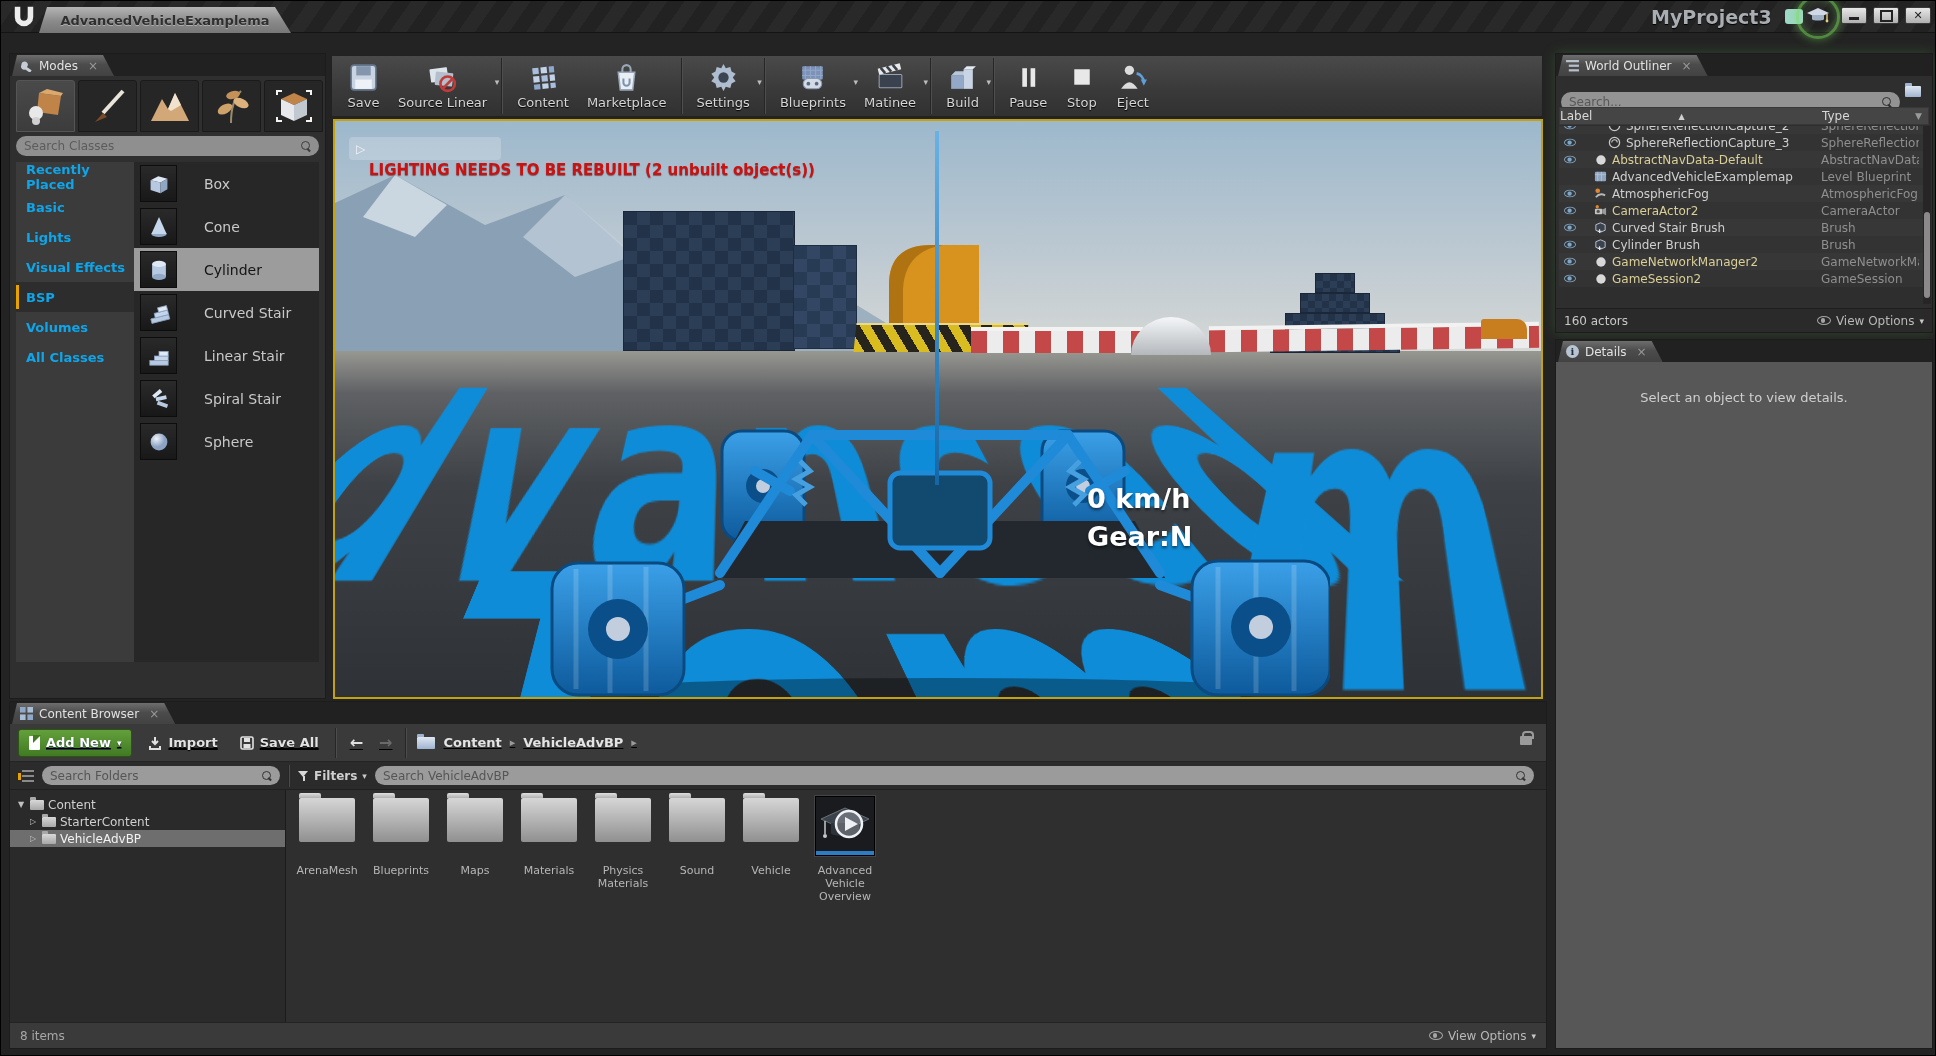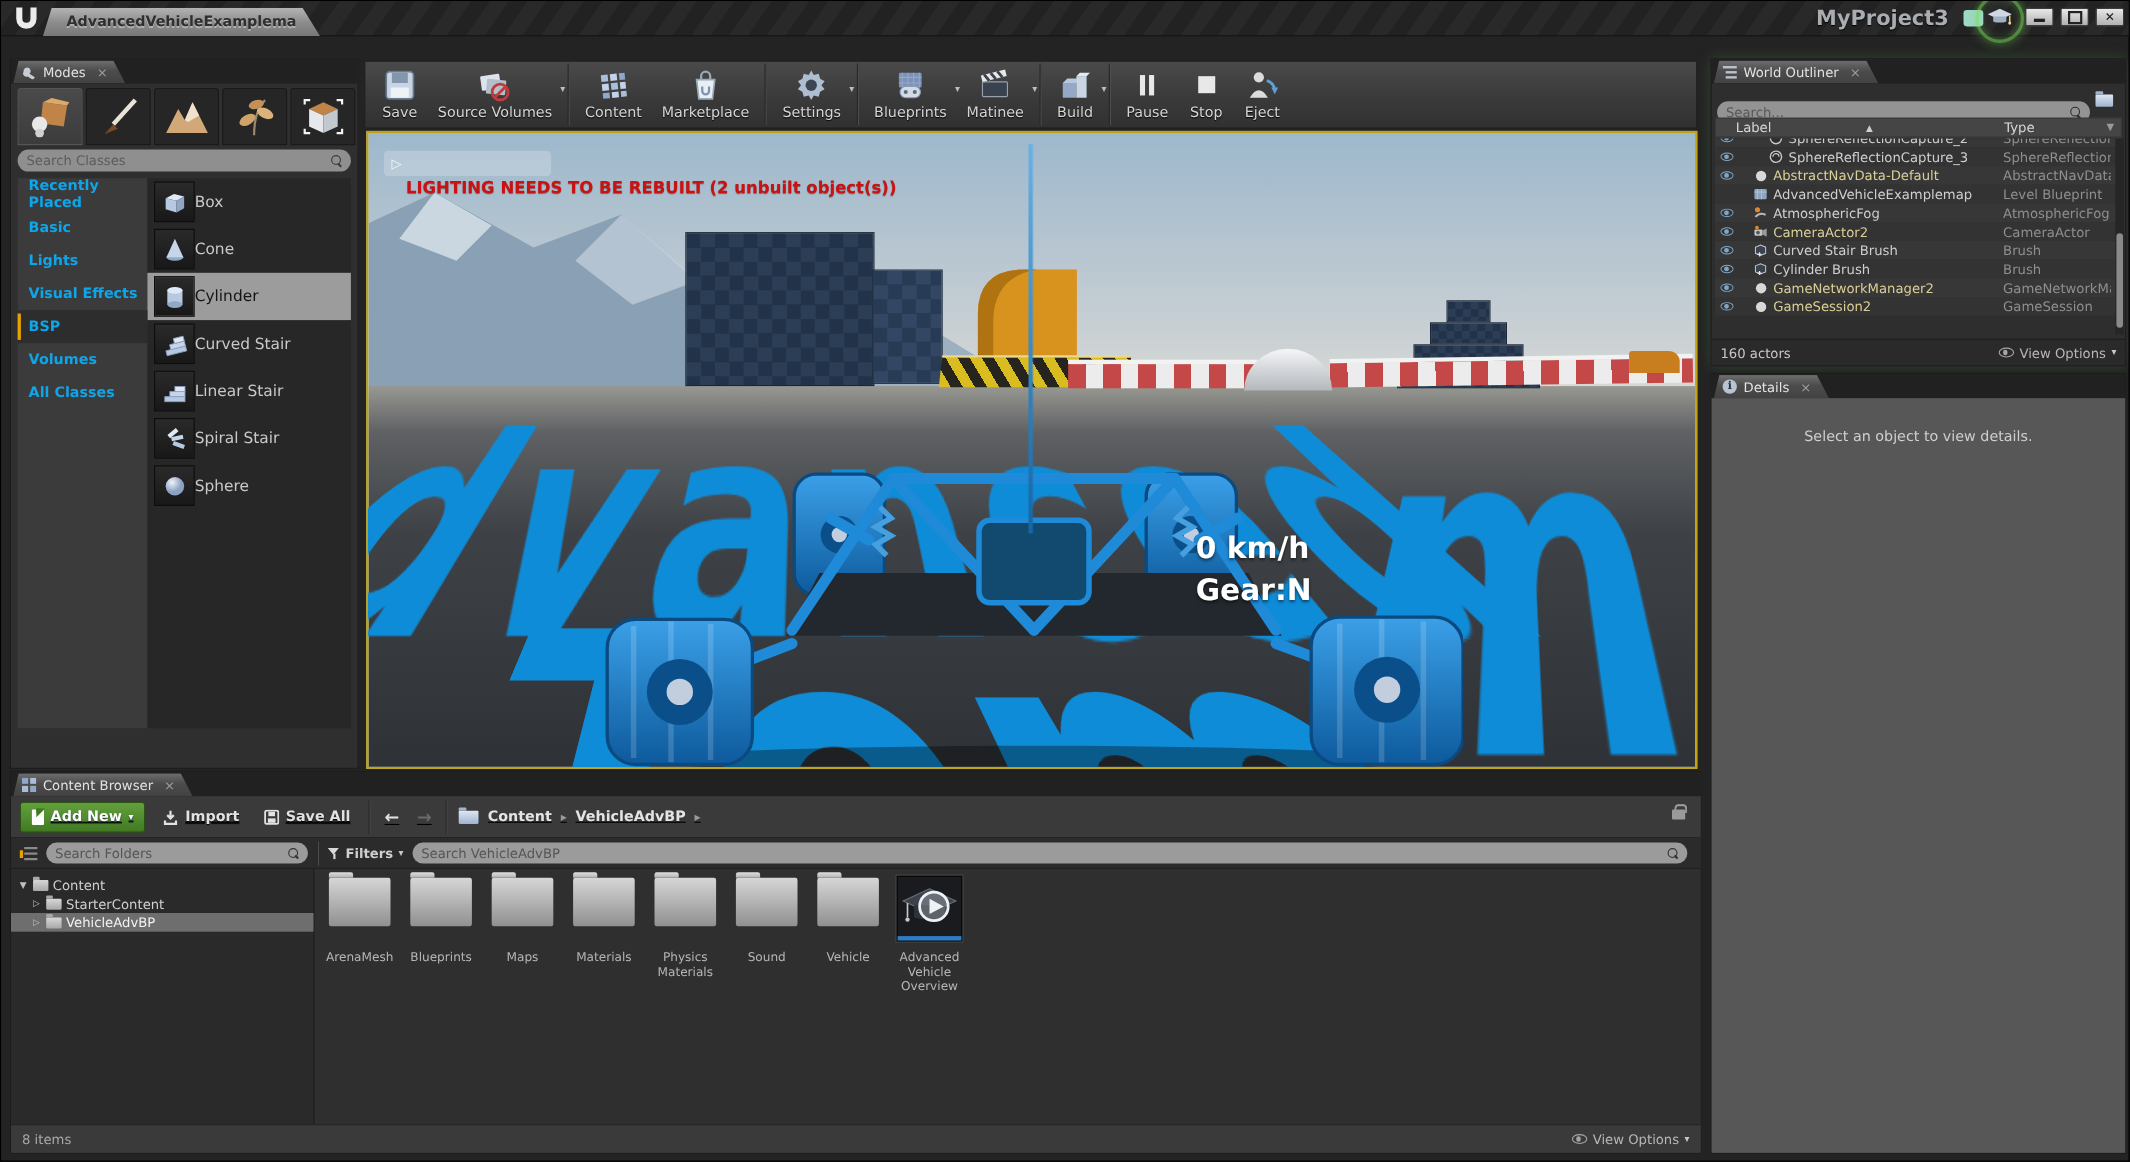--- a/index.html
+++ b/index.html
@@ -61,21 +61,21 @@
   .modes-search { position:absolute; left:6px; top:82px; width:303px; height:20px; background:#8f8f8f; border-radius:10px;
     display:flex; align-items:center; padding:0 8px; color:#3c3c3c;}
   .modes-search input { flex:1; background:transparent; border:none; outline:none; font-size:12px; color:#333; font-family:inherit;}
   .modes-search input::placeholder { color:#5c5c5c;}
   .modes-body { position:absolute; left:6px; top:108px; right:6px; bottom:36px; display:flex;}
   .cat-col { width:118px; background:#3b3b3b; }
   .cat-row { height:30px; display:flex; align-items:center; padding-left:10px; font-size:13px; font-weight:bold; color:#0ea5e9; position:relative;}
   .cat-row.sel { background:#2d2d2d; }
   .cat-row.sel::before { content:""; position:absolute; left:0; top:3px; bottom:3px; width:3px; background:#e8a200;}
   .items-col { flex:1; background:#272727; }
-  .bsp-item { height:43px; display:flex; align-items:center; gap:0; padding-left:6px;}
+  .bsp-item { height:43px; display:flex; align-items:center; gap:27px; padding-left:6px;}
   .bsp-item.sel { background:#9c9c9c; }
   .bsp-item.sel .bsp-label { color:#141414; }
   .bsp-tile { width:37px; height:37px; background:linear-gradient(#2a2a2a,#181818); border:1px solid #0d0d0d; display:flex; align-items:center; justify-content:center;}
   .bsp-label { font-size:14px; color:#c9c9c9; }
   .modes-footer { position:absolute; left:6px; right:6px; bottom:0; height:34px; display:flex; align-items:center; gap:22px; padding-left:108px; background:#2f2f2f;}
   .radio-opt { display:flex; align-items:center; gap:6px; font-size:13px; color:#cdcdcd;}
   .radio { width:10px; height:10px; border-radius:50%; background:#d6d6d6; border:1px solid #555;}
   .radio.off { background:#5e5e5e; }
   .radio-opt.dim { color:#9a9a9a; }
 
@@ -122,21 +122,21 @@
     box-shadow:0 0 12px rgba(90,180,80,.25);}
   .wo-search { position:absolute; left:5px; top:26px; right:5px; height:22px; display:flex; align-items:center; gap:5px;}
   .wo-search .box { flex:1; height:20px; background:#939393; border-radius:10px; display:flex; align-items:center; padding:0 8px; color:#2e2e2e;margin-top:22px;}
   .wo-search input { flex:1; background:transparent; border:none; outline:none; font-size:12px; color:#333; font-family:inherit;}
   .wo-search input::placeholder { color:#585858;}
   .newfolder { width:22px; height:18px; position:relative;}
   .folder-glyph { display:inline-block; width:16px; height:11px; background:linear-gradient(#dfe7f2,#9fb4d0); border-radius:1px; position:relative;}
   .folder-glyph::before { content:""; position:absolute; left:0; top:-3px; width:7px; height:3px; background:#9fb4d0; border-radius:1px 1px 0 0;}
   .wo-header { position:absolute; left:3px; top:53px; right:3px; height:18px; background:#454545; border:1px solid #383838;
     display:flex; align-items:center; font-size:12px; color:#d8d8d8;}
-  .wo-header .hl { padding-left:18px; } .wo-header .sort { margin-left:86px; font-size:8px; color:#cfcfcf;}
+  .wo-header .hl { } .wo-header .sort { margin-left:86px; font-size:8px; color:#cfcfcf;}
   .wo-header .ht { position:absolute; left:262px; } .wo-header .hfilter { position:absolute; right:6px; font-size:9px; color:#9a9a9a;}
   .wo-rows { position:absolute; left:3px; top:72px; right:3px; height:178px; overflow:hidden;}
   .wo-row { height:17px; display:flex; align-items:center; font-size:12px; position:relative;}
   .wo-row:nth-child(even){ background:#333; } .wo-row:nth-child(odd){ background:#373737; }
   .wo-row.clip { margin-top:-9px; }
   .wo-eye { width:22px; display:flex; justify-content:center; flex:none;}
   .wo-eye .eye { transform:scale(.85); }
   .wo-icon { width:15px; height:14px; margin-right:4px; flex:none; display:flex; align-items:center; justify-content:center;}
   .ind1 { margin-left:12px; } .ind2 { margin-left:26px; }
   .wo-label { color:#cfcfcf; white-space:nowrap;}
@@ -407,21 +407,21 @@
         </svg>
       <span class="tb-label">Save</span>
     </div>
     <div class="tb-btn">
       <svg viewBox="0 0 32 32">
           <rect x="4" y="7" width="17" height="13" rx="1" fill="#dde3ea" transform="rotate(-8 12 13)"></rect>
           <rect x="9" y="11" width="17" height="13" rx="1" fill="#b4bfcc" transform="rotate(6 17 17)"></rect>
           <circle cx="21" cy="22" r="7" fill="none" stroke="#c23b3b" stroke-width="2.5"></circle>
           <line x1="16" y1="27" x2="26" y2="17" stroke="#c23b3b" stroke-width="2.5"></line>
         </svg>
-      <span class="tb-label">Source Volumes</span>
+      <span class="tb-label">Source Linear</span>
       <span class="tb-caret">▾</span>
     </div>
     <div class="tb-sep"></div>
     <div class="tb-btn">
       <svg viewBox="0 0 32 32">
           <g transform="rotate(-6 16 16)">
             <rect x="6" y="6" width="6" height="6" fill="#a9bedd"></rect>
             <rect x="14" y="6" width="6" height="6" fill="#c3d2e8"></rect>
             <rect x="22" y="6" width="5" height="6" fill="#8ea7cc"></rect>
             <rect x="6" y="14" width="6" height="6" fill="#c3d2e8"></rect>

